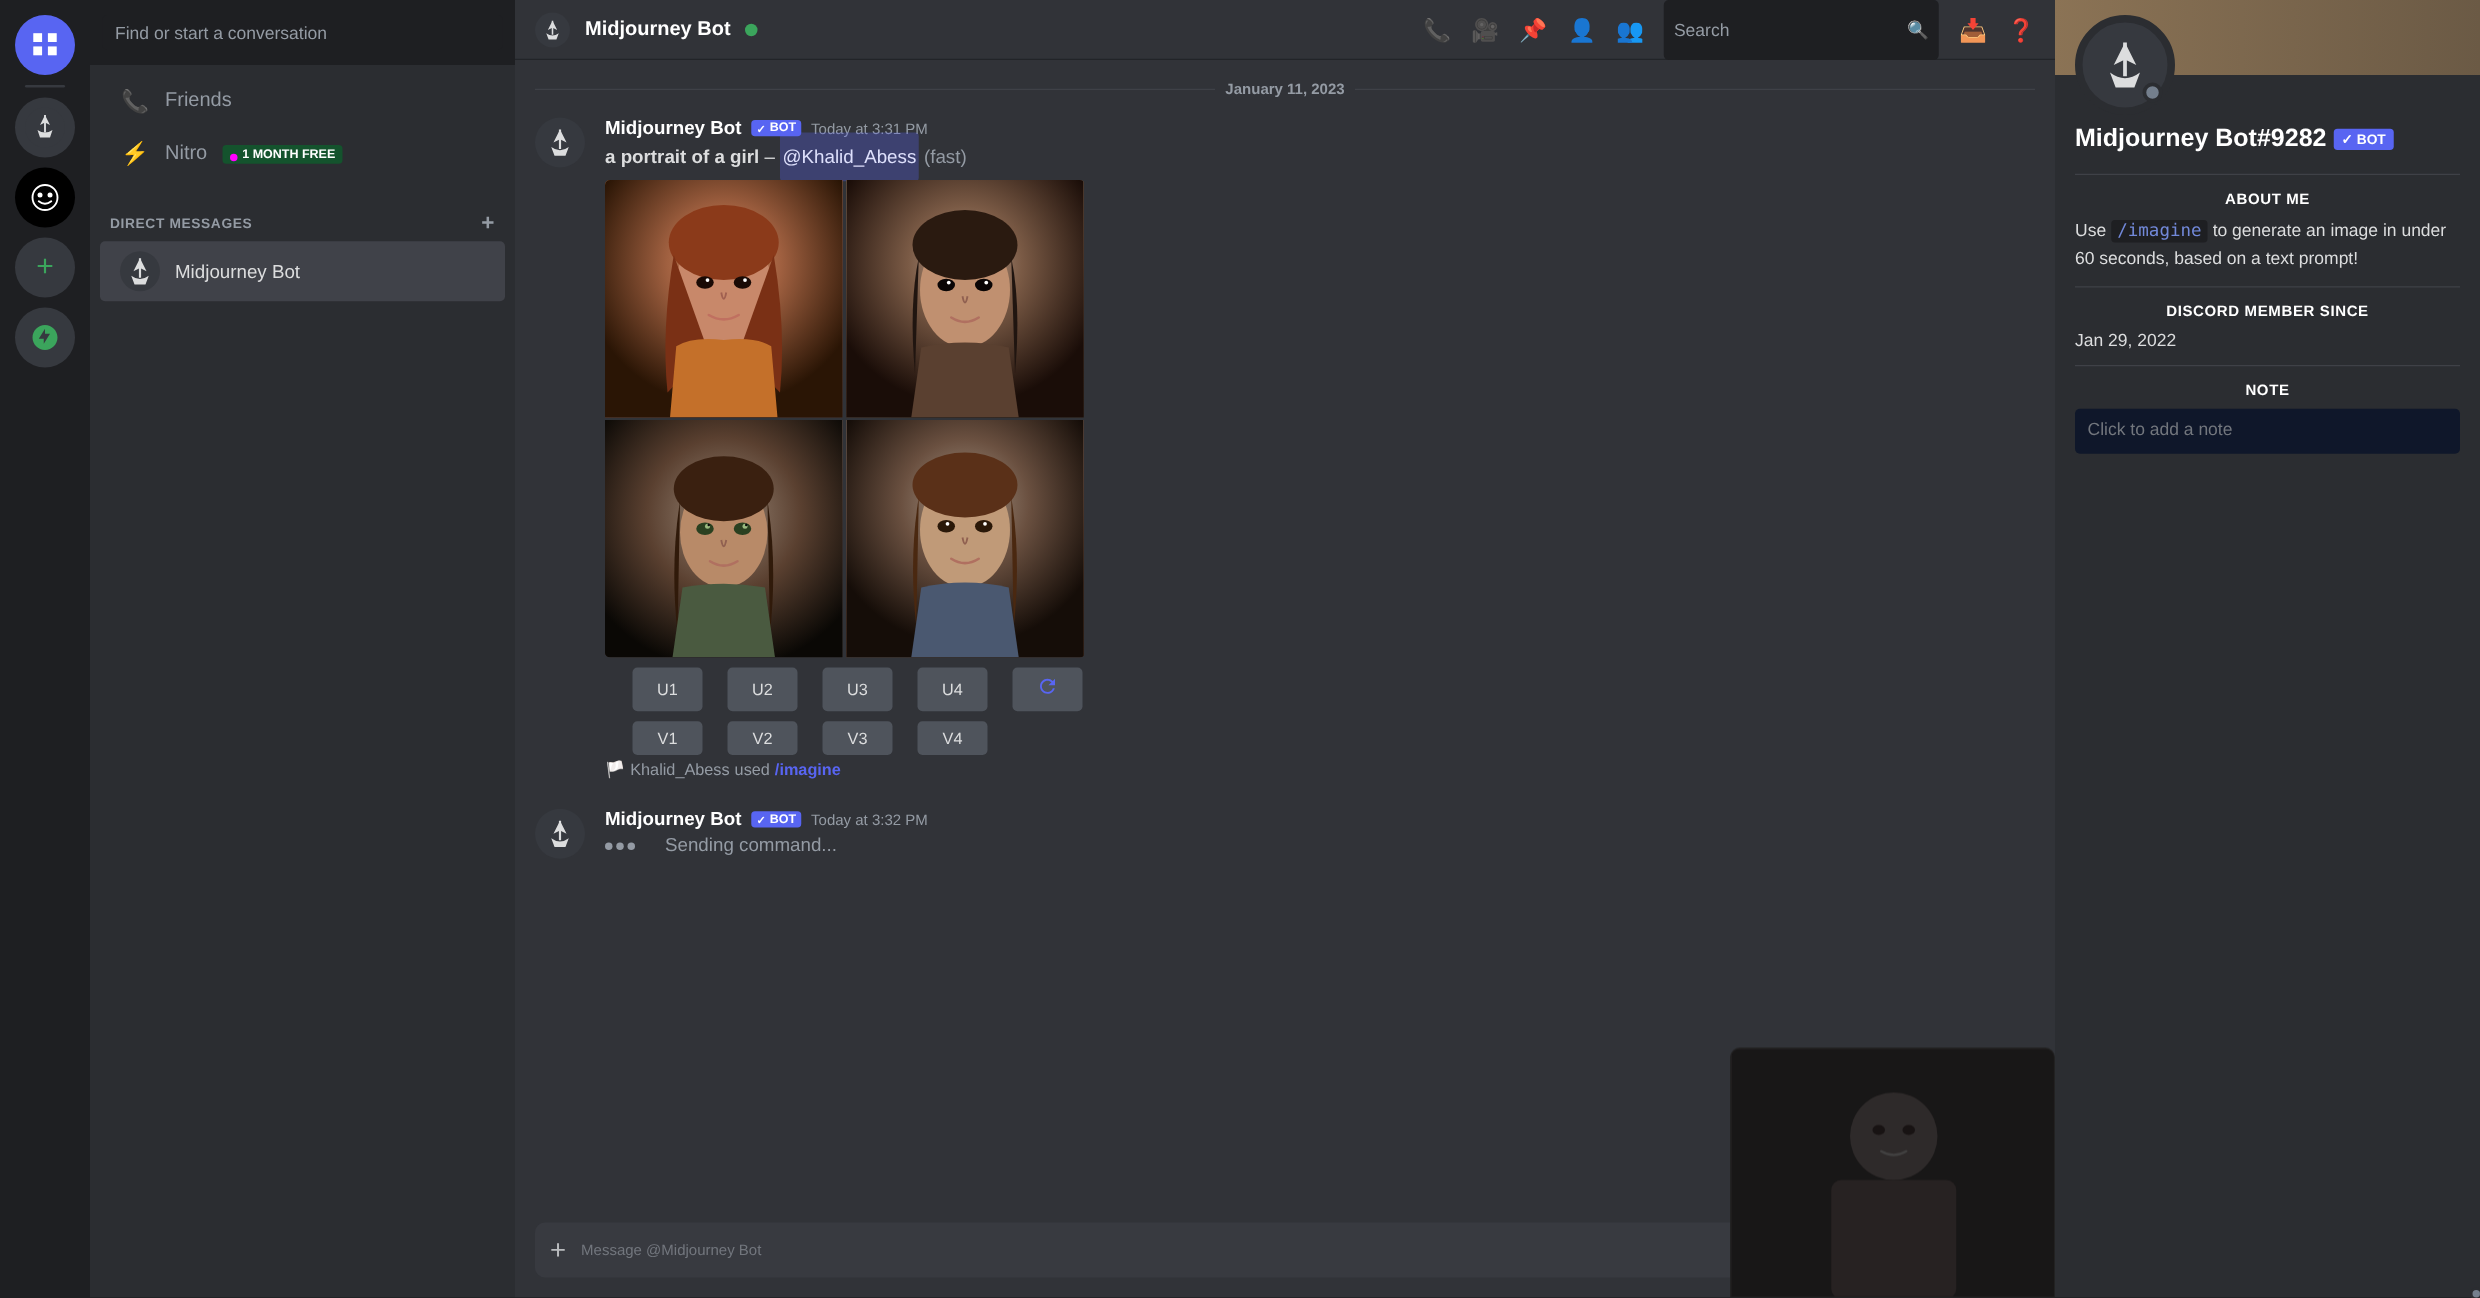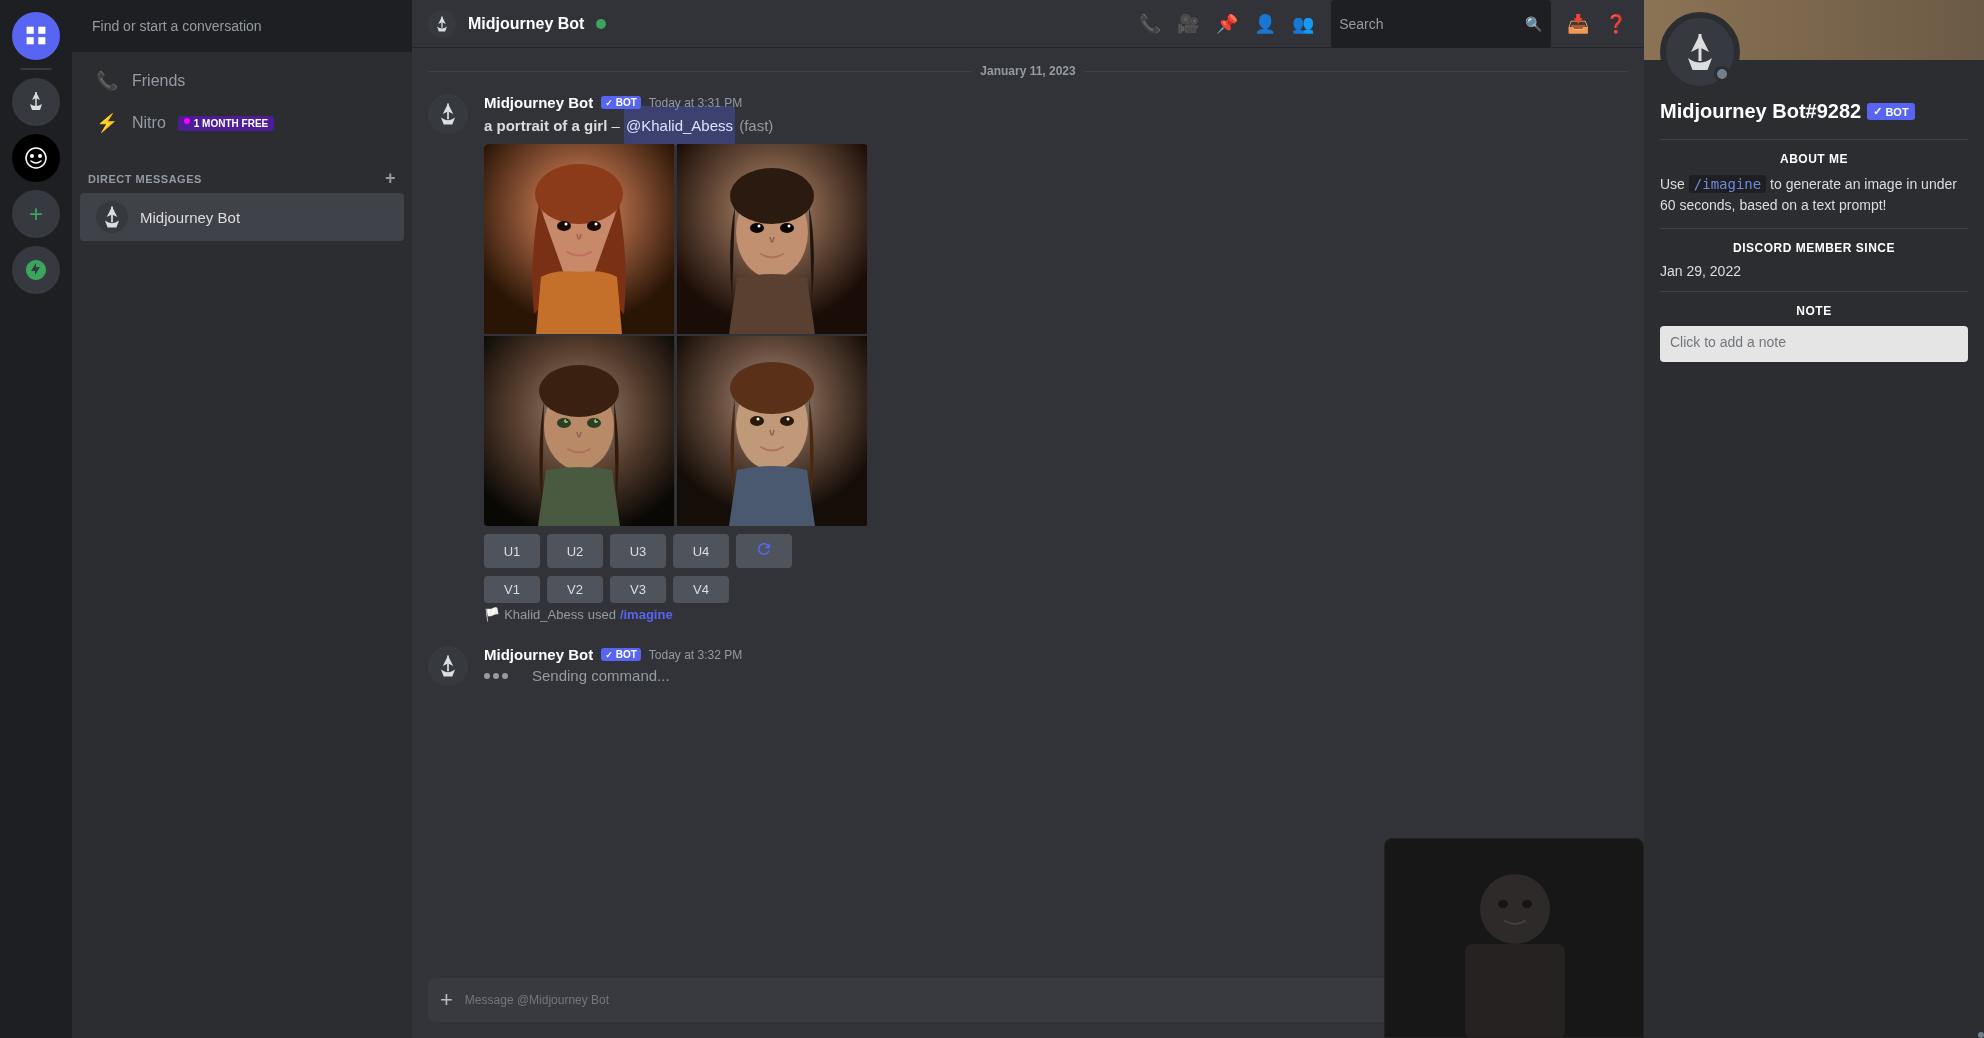--- a/index.html
+++ b/index.html
@@ -113,28 +113,28 @@
       margin: 0 8px;
       color: #949ba4;
       font-size: 16px;
     }
     .dm-nav-icon {
       font-size: 18px;
       width: 24px;
       text-align: center;
     }
     .nitro-badge {
-      background: #4c1d95;
+      background: #14532d;
       color: #fff;
       font-size: 10px;
       padding: 2px 6px;
       border-radius: 3px;
       font-weight: 600;
       display: flex;
-      align-items: flex-start;
+      align-items: flex-end;
       gap: 4px;
     }
     .nitro-badge .dot {
       width: 6px;
       height: 6px;
       background: #f0f;
       border-radius: 50%;
     }
     .dm-section-header {
       display: flex;
@@ -365,23 +365,24 @@
       position: relative;
     }
     
     .portrait-1 { background: linear-gradient(160deg, #c17340 0%, #8b4a2a 40%, #6b3820 60%, #3d1f10 100%); }
     .portrait-2 { background: linear-gradient(160deg, #a0856a 0%, #6b4f3a 40%, #4a3020 60%, #2a1a0e 100%); }
     .portrait-3 { background: linear-gradient(160deg, #7a6050 0%, #5a4030 40%, #3a2820 60%, #1a1008 100%); }
     .portrait-4 { background: linear-gradient(160deg, #9a8070 0%, #7a5a4a 40%, #5a3a28 60%, #3a2010 100%); }
 
     .action-buttons {
       display: flex;
-      gap: 7px;
+      gap: 20px;
       margin-top: 8px;
       flex-wrap: wrap;
+      margin-left: 22px;
     }
     .action-btn {
       background: #4f545c;
       color: #dcddde;
       border: none;
       border-radius: 4px;
       padding: 6px 14px;
       font-size: 13px;
       font-weight: 500;
       cursor: pointer;
@@ -538,21 +539,21 @@
       color: #7289da;
       padding: 1px 5px;
       border-radius: 3px;
       font-family: monospace;
     }
     .profile-member-since {
       font-size: 14px;
       color: #dcddde;
     }
     .profile-note-box {
-      background: #e5e5e5;
+      background: #0f172a;
       border-radius: 4px;
       padding: 8px 10px;
       font-size: 14px;
       color: #72767d;
       cursor: text;
       min-height: 36px;
     }
     .profile-divider {
       height: 1px;
       background: #3f4147;

